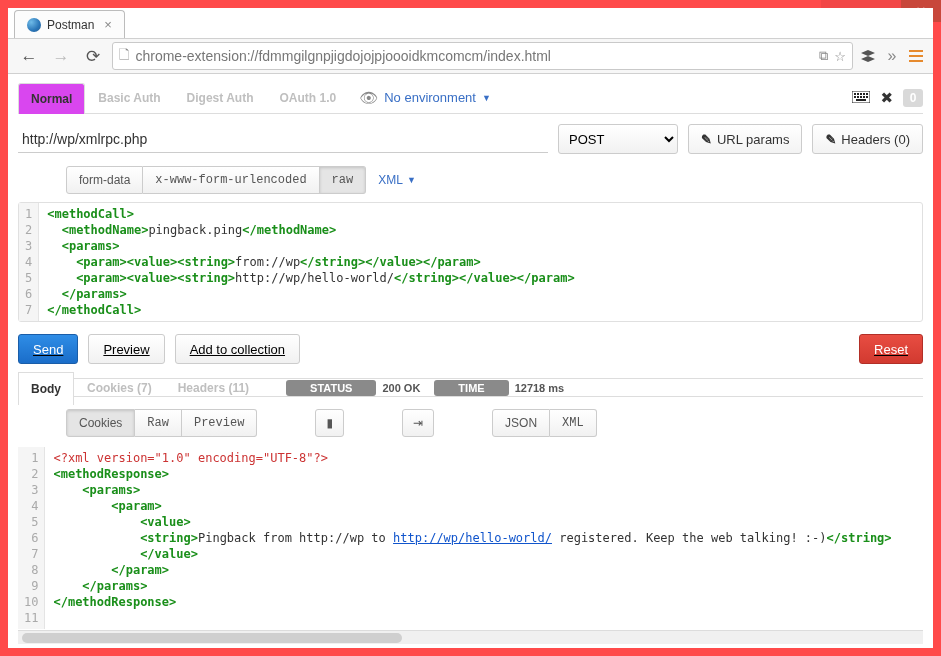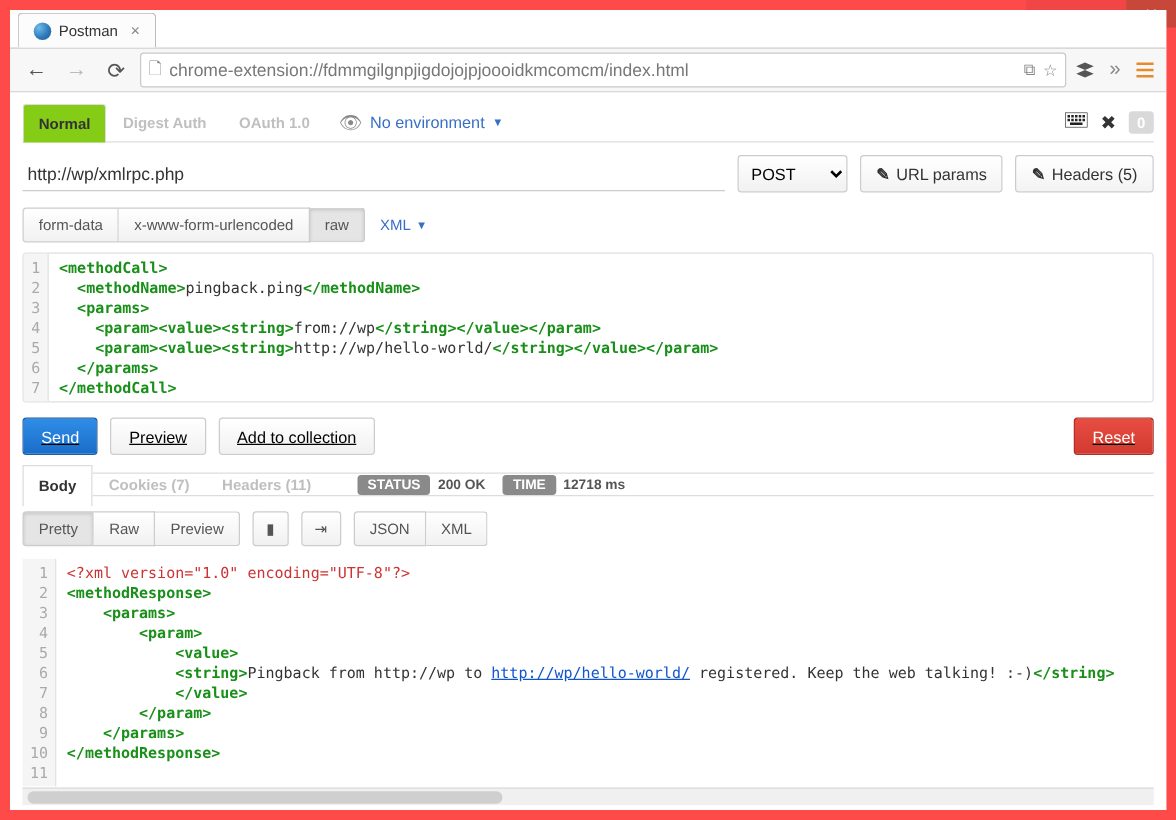--- a/index.html
+++ b/index.html
@@ -116,21 +116,21 @@
       display: flex; align-items: center;
       color: #bfbfbf;
       font-size: 12px;
       font-weight: bold;
       border: 1px solid transparent;
       border-bottom: none;
     }
     .auth-tab.active {
       color: #333;
       border-color: #ddd;
-      background: #84cc16;
+      background: #d946ef;
       border-top-left-radius: 3px;
       border-top-right-radius: 3px;
       position: relative;
       top: 1px;
     }
     .env-group {
       display: flex;
       align-items: center;
       gap: 6px;
       margin-left: 10px;
@@ -161,21 +161,21 @@
       flex: 1;
       height: 28px;
       border: none;
       border-bottom: 1px solid #ccc;
       padding: 0 4px;
       font-size: 14px;
       color: #333;
       outline: none;
     }
     .method-select {
-      width: 88px; height: 30px;
+      width: 120px; height: 30px;
       border: 1px solid #ccc;
       border-radius: 3px;
       background: linear-gradient(#fff,#f1f1f1);
       padding: 0 6px;
       font-size: 13px;
     }
     .pill-btn {
       height: 30px;
       border: 1px solid #ccc;
       border-radius: 3px;
@@ -198,22 +198,22 @@
     .seg-btn {
       height: 28px;
       border: 1px solid #ccc;
       background: linear-gradient(#fff,#f1f1f1);
       padding: 0 12px;
       display: flex; align-items: center;
       font-size: 12px;
       color: #555;
       cursor: pointer;
     }
-    .seg-btn:first-child { border-top-left-radius: 3px; border-bottom-left-radius: 3px; }
-    .seg-btn:not(:first-child) { border-left: none; }
+    .seg-btn:first-child { border-top-left-radius: 3px; border-bottom-left-radius: 3px; margin-left: 48px; }
+    .seg-btn:not(:first-child) { border-left: none; font-family: Liberation Mono, monospace; }
     .seg-btn:last-child { border-top-right-radius: 3px; border-bottom-right-radius: 3px; }
     .seg-btn.active { background: #e5e5e5; box-shadow: inset 0 1px 3px rgba(0,0,0,0.15); }
     .xml-label {
       margin-left: 12px;
       color: #396fc5;
       font-size: 12px;
       display: flex; align-items: center; gap: 4px;
     }
     .code-block {
       margin-top: 8px;
@@ -295,21 +295,21 @@
     }
     .status-chips {
       margin-left: 24px;
       display: flex;
       align-items: center;
       gap: 6px;
       font-size: 11px;
     }
     .chip {
       background: #8a8a8a; color: #fff;
-      border-radius: 3px; padding: 2px 8px; font-weight: bold;
+      border-radius: 3px; padding: 2px 24px; font-weight: bold;
     }
     .chip-val {
       color: #555; font-weight: bold; margin-right: 8px;
     }
     .view-row {
       display: flex;
       align-items: center;
       gap: 10px;
       margin-top: 12px;
     }
@@ -365,20 +365,21 @@
             <rect y="11" width="14" height="2" fill="#e68a2e"></rect>
           </svg>
       </span>
     </div>
   </div>
 
   <div class="app-area">
 
     <div class="top-tabs-row">
       <div class="auth-tab active">Normal</div>
+      <div class="auth-tab">Basic Auth</div>
       <div class="auth-tab">Digest Auth</div>
       <div class="auth-tab">OAuth 1.0</div>
       <div class="env-group">
         <span class="eye-icon">👁</span>
         <span>No environment</span>
         <span style="font-size:9px">▼</span>
       </div>
       <div class="top-right-icons">
         <span class="tri-icon">
           <svg width="18" height="12" viewBox="0 0 18 12">
@@ -405,21 +406,21 @@
       <input class="url-input" value="http://wp/xmlrpc.php" style="">
       <select class="method-select">
         <option>POST</option>
       </select>
       <div class="pill-btn">
         <span class="edit-ico">✎</span>
         <span>URL params</span>
       </div>
       <div class="pill-btn">
         <span class="edit-ico">✎</span>
-        <span>Headers (5)</span>
+        <span>Headers (0)</span>
       </div>
     </div>
 
     <div class="body-type-row">
       <div class="seg-group">
         <div class="seg-btn">form-data</div>
         <div class="seg-btn">x-www-form-urlencoded</div>
         <div class="seg-btn active">raw</div>
       </div>
       <div class="xml-label">
@@ -461,21 +462,21 @@
       <div class="status-chips">
         <span class="chip">STATUS</span>
         <span class="chip-val">200 OK</span>
         <span class="chip">TIME</span>
         <span class="chip-val">12718 ms</span>
       </div>
     </div>
 
     <div class="view-row">
       <div class="seg-group">
-        <div class="seg-btn active">Pretty</div>
+        <div class="seg-btn active">Cookies</div>
         <div class="seg-btn">Raw</div>
         <div class="seg-btn">Preview</div>
       </div>
       <div class="seg-group">
         <div class="seg-btn" style="padding:0 10px">
           <span>▮</span>
         </div>
       </div>
       <div class="seg-group">
         <div class="seg-btn" style="padding:0 10px">

